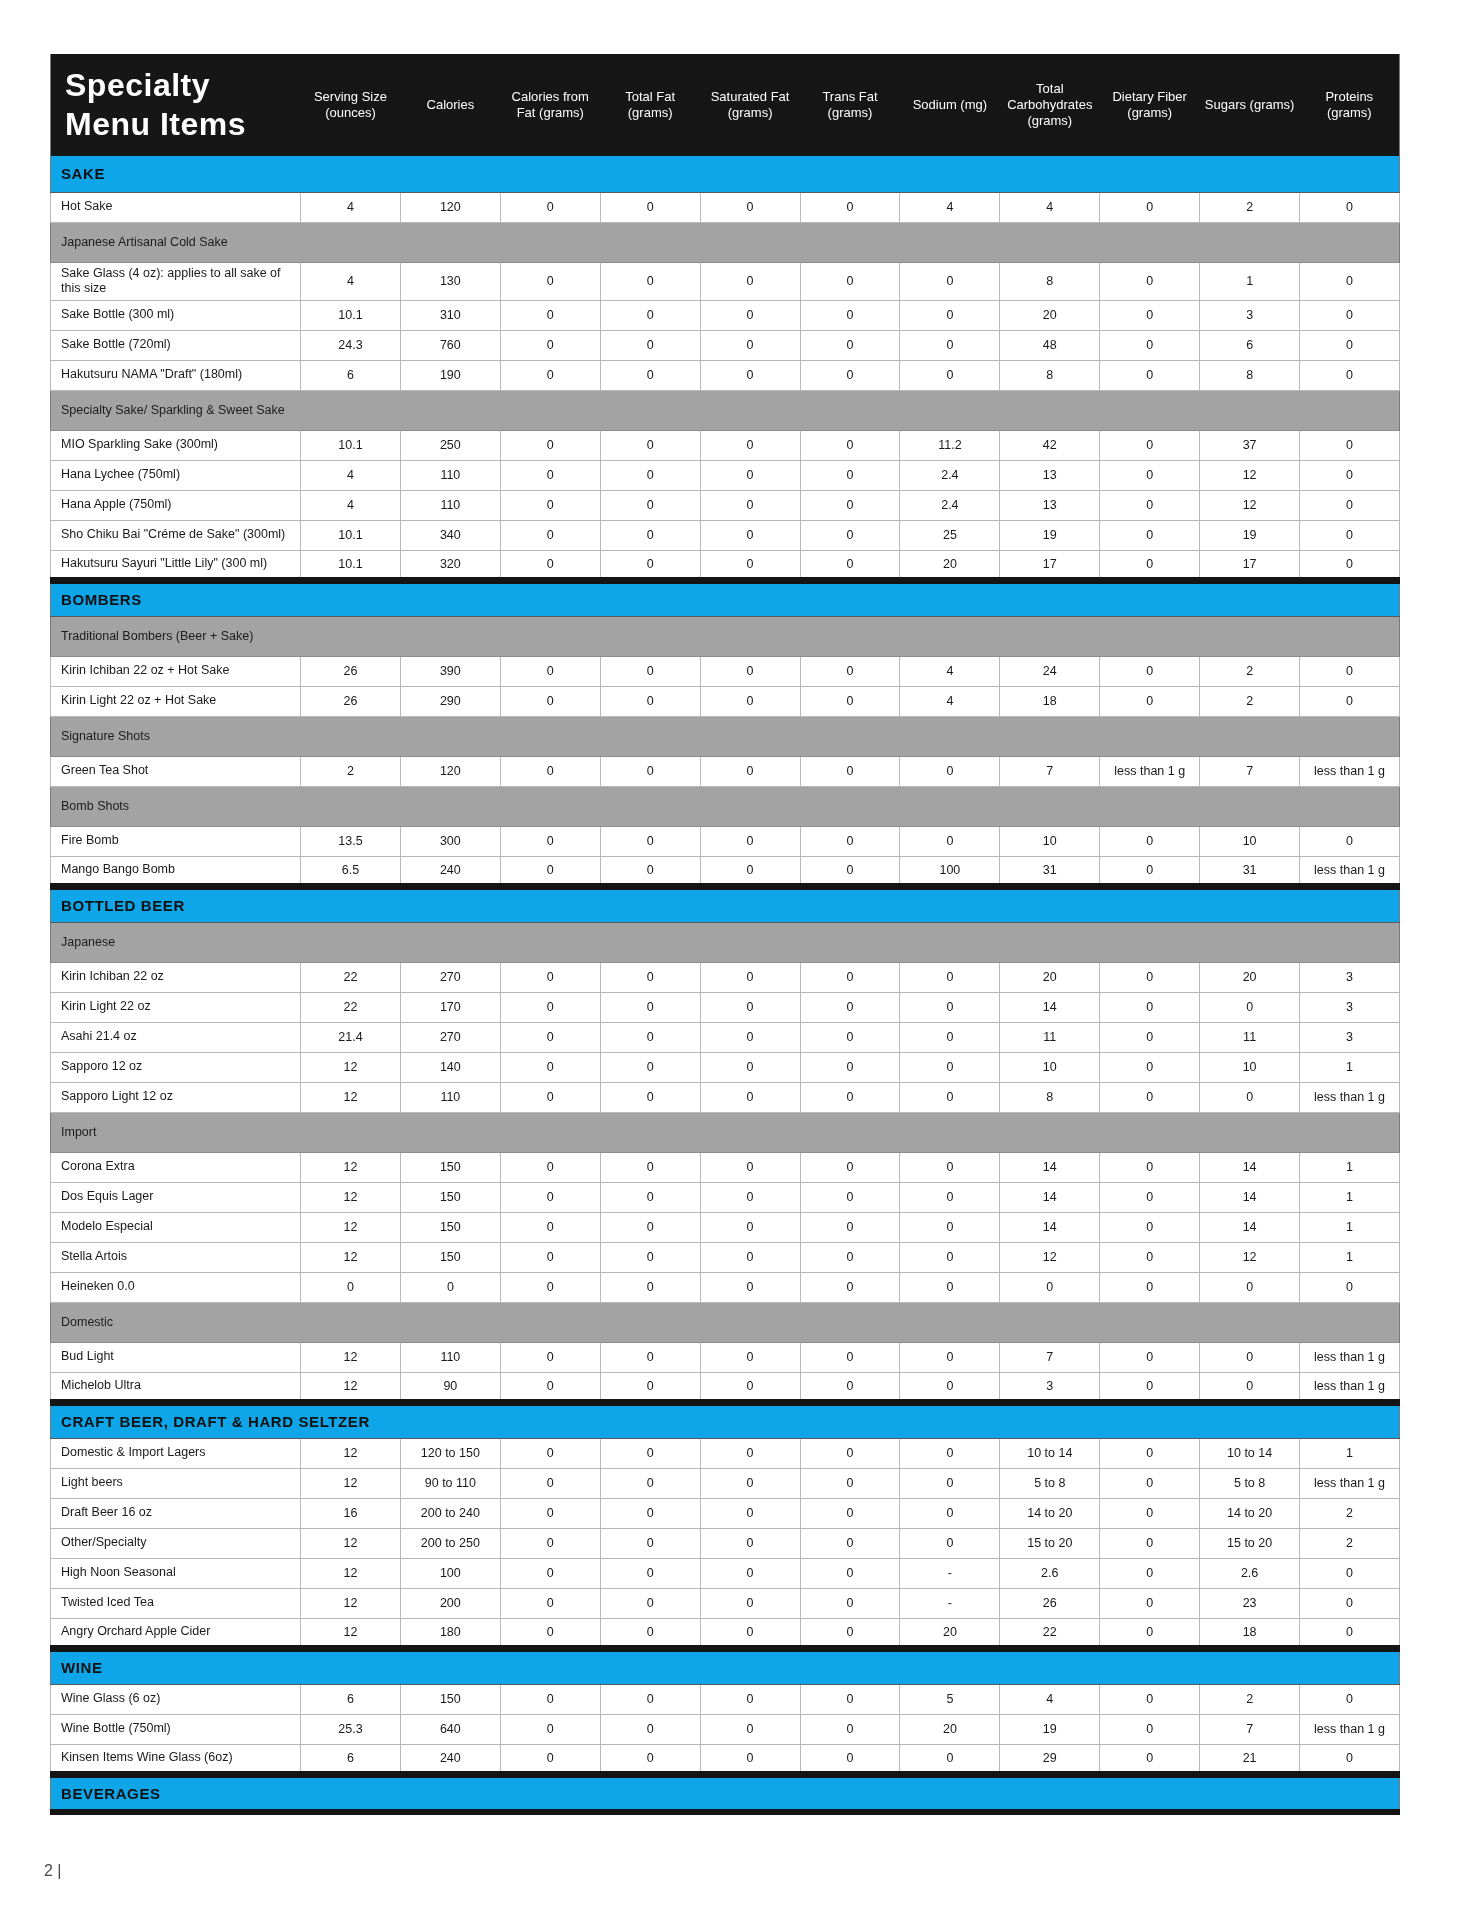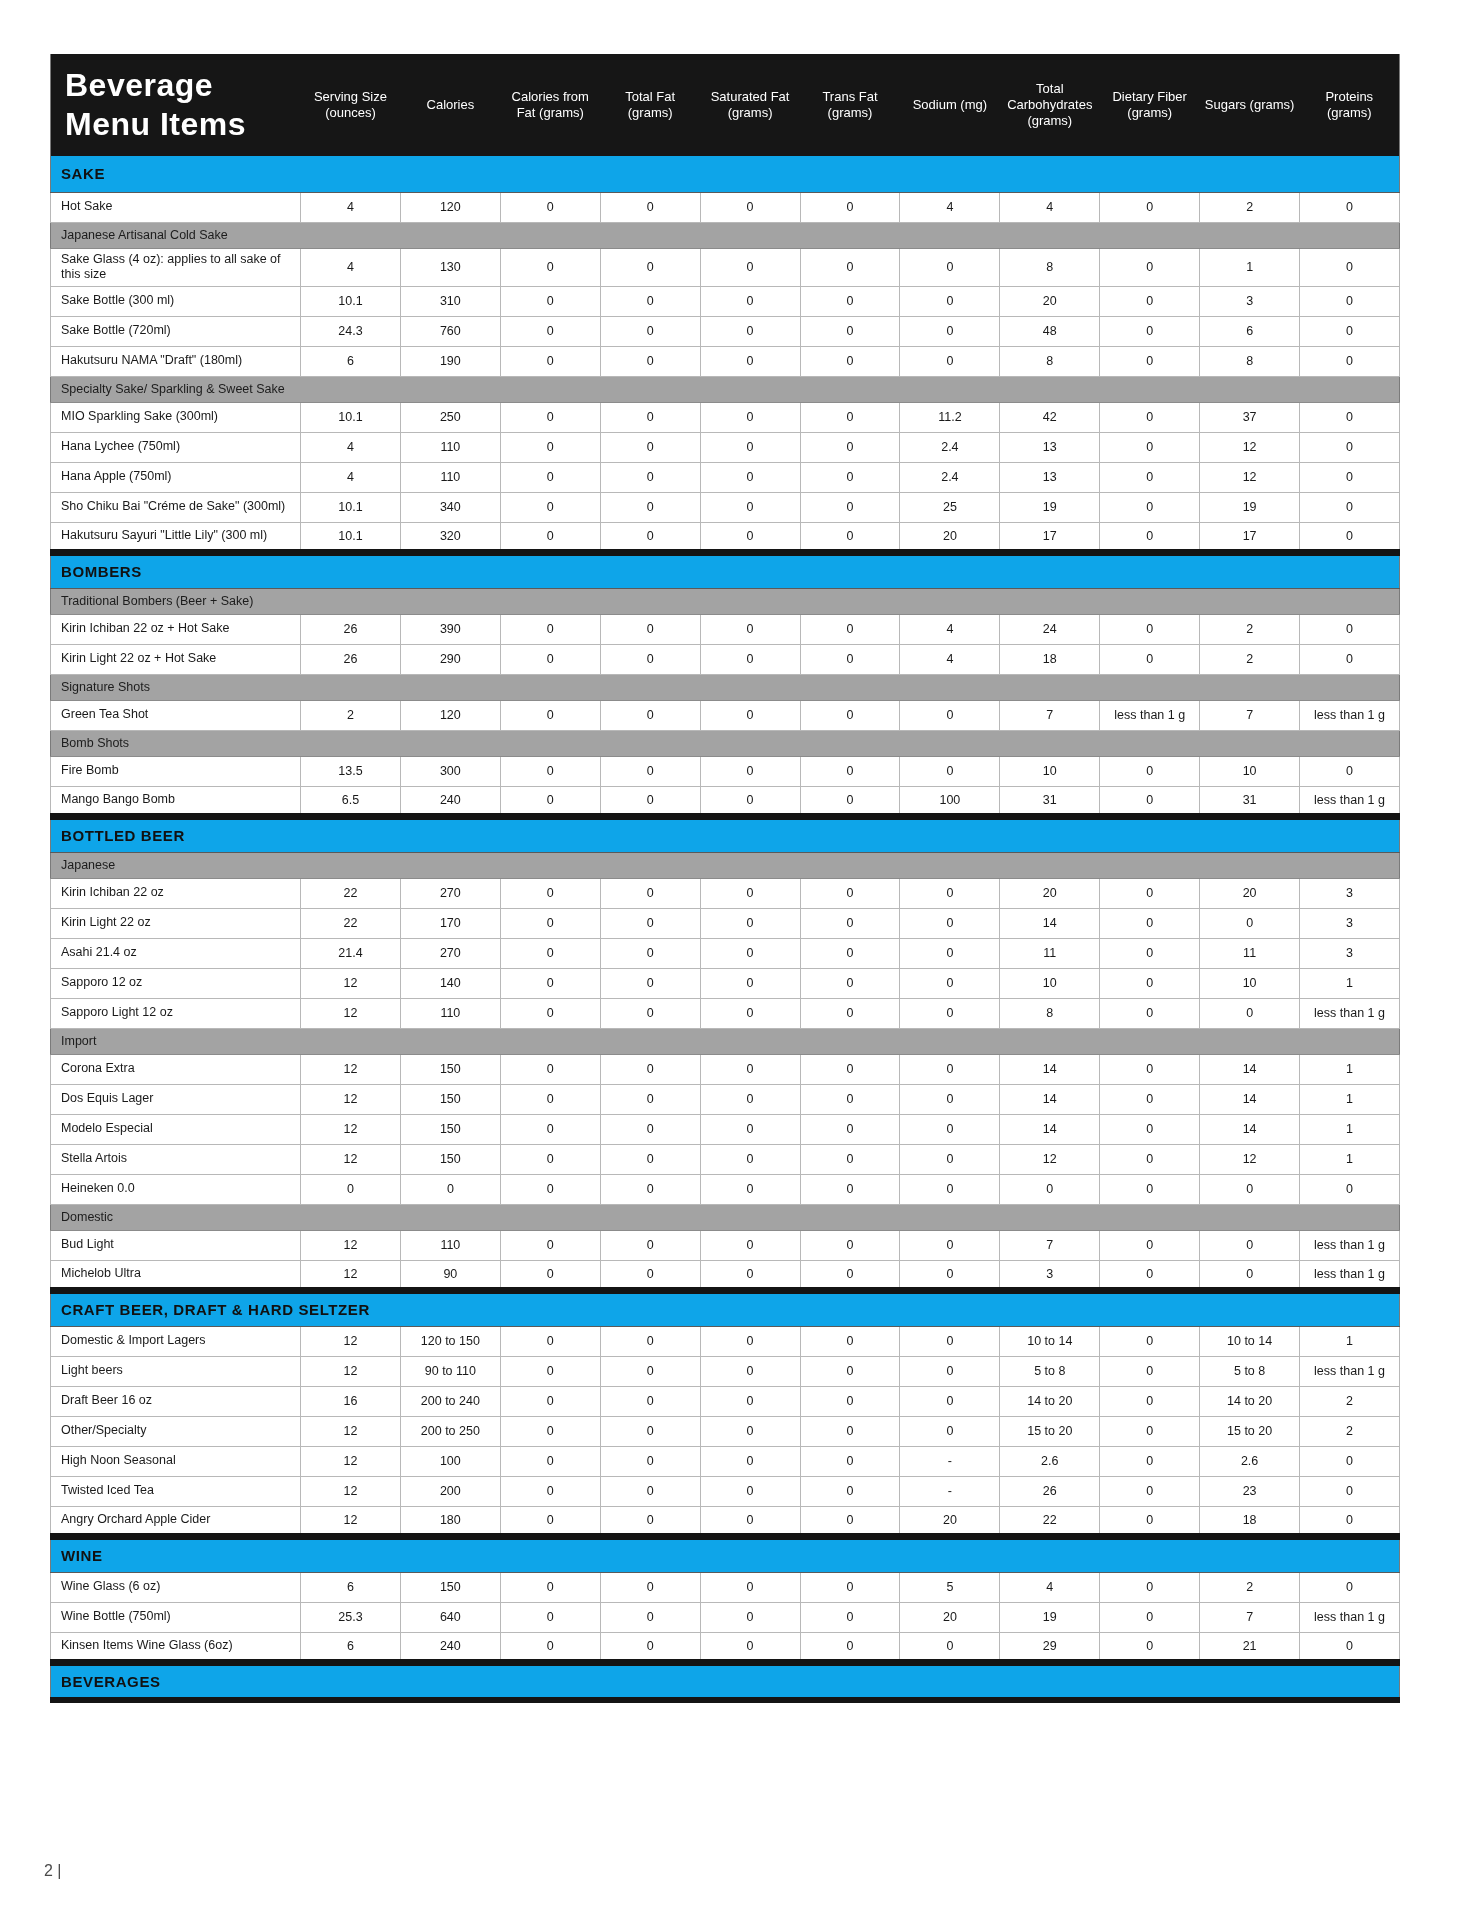--- a/index.html
+++ b/index.html
@@ -63,21 +63,21 @@
     color:#111111;
   }
   tr.section-row.first td { border-top:none; }
 
   tr.sub-row td {
     background:#a3a3a3;
     color:#1c1c1c;
     font-size:12.5px;
     text-align:left;
     padding:4px 10px;
-    height:26px;
+    height:40px;
     border-top:1px solid #8b8b8b;
     border-bottom:1px solid #8b8b8b;
   }
 
   tr.item-row td {
     border:1px solid #b8b8b8;
     font-size:12.5px;
     height:30px;
   }
   td.item-name {
@@ -100,21 +100,21 @@
 </style>
 </head>
 <body>
 
 <div class="page">
 
   <table class="menu-table">
     <thead>
       <tr>
         <th class="title-cell">
-          <div class="title-line">Beverage</div>
+          <div class="title-line">Specialty</div>
           <div class="title-line">Menu Items</div>
         </th>
 
       <th class="col-head">Serving Size (ounces)</th>
           <th class="col-head">Calories</th>
           <th class="col-head">Calories from Fat (grams)</th>
           <th class="col-head">Total Fat (grams)</th>
           <th class="col-head">Saturated Fat (grams)</th>
           <th class="col-head">Trans Fat (grams)</th>
           <th class="col-head">Sodium  (mg)</th>

